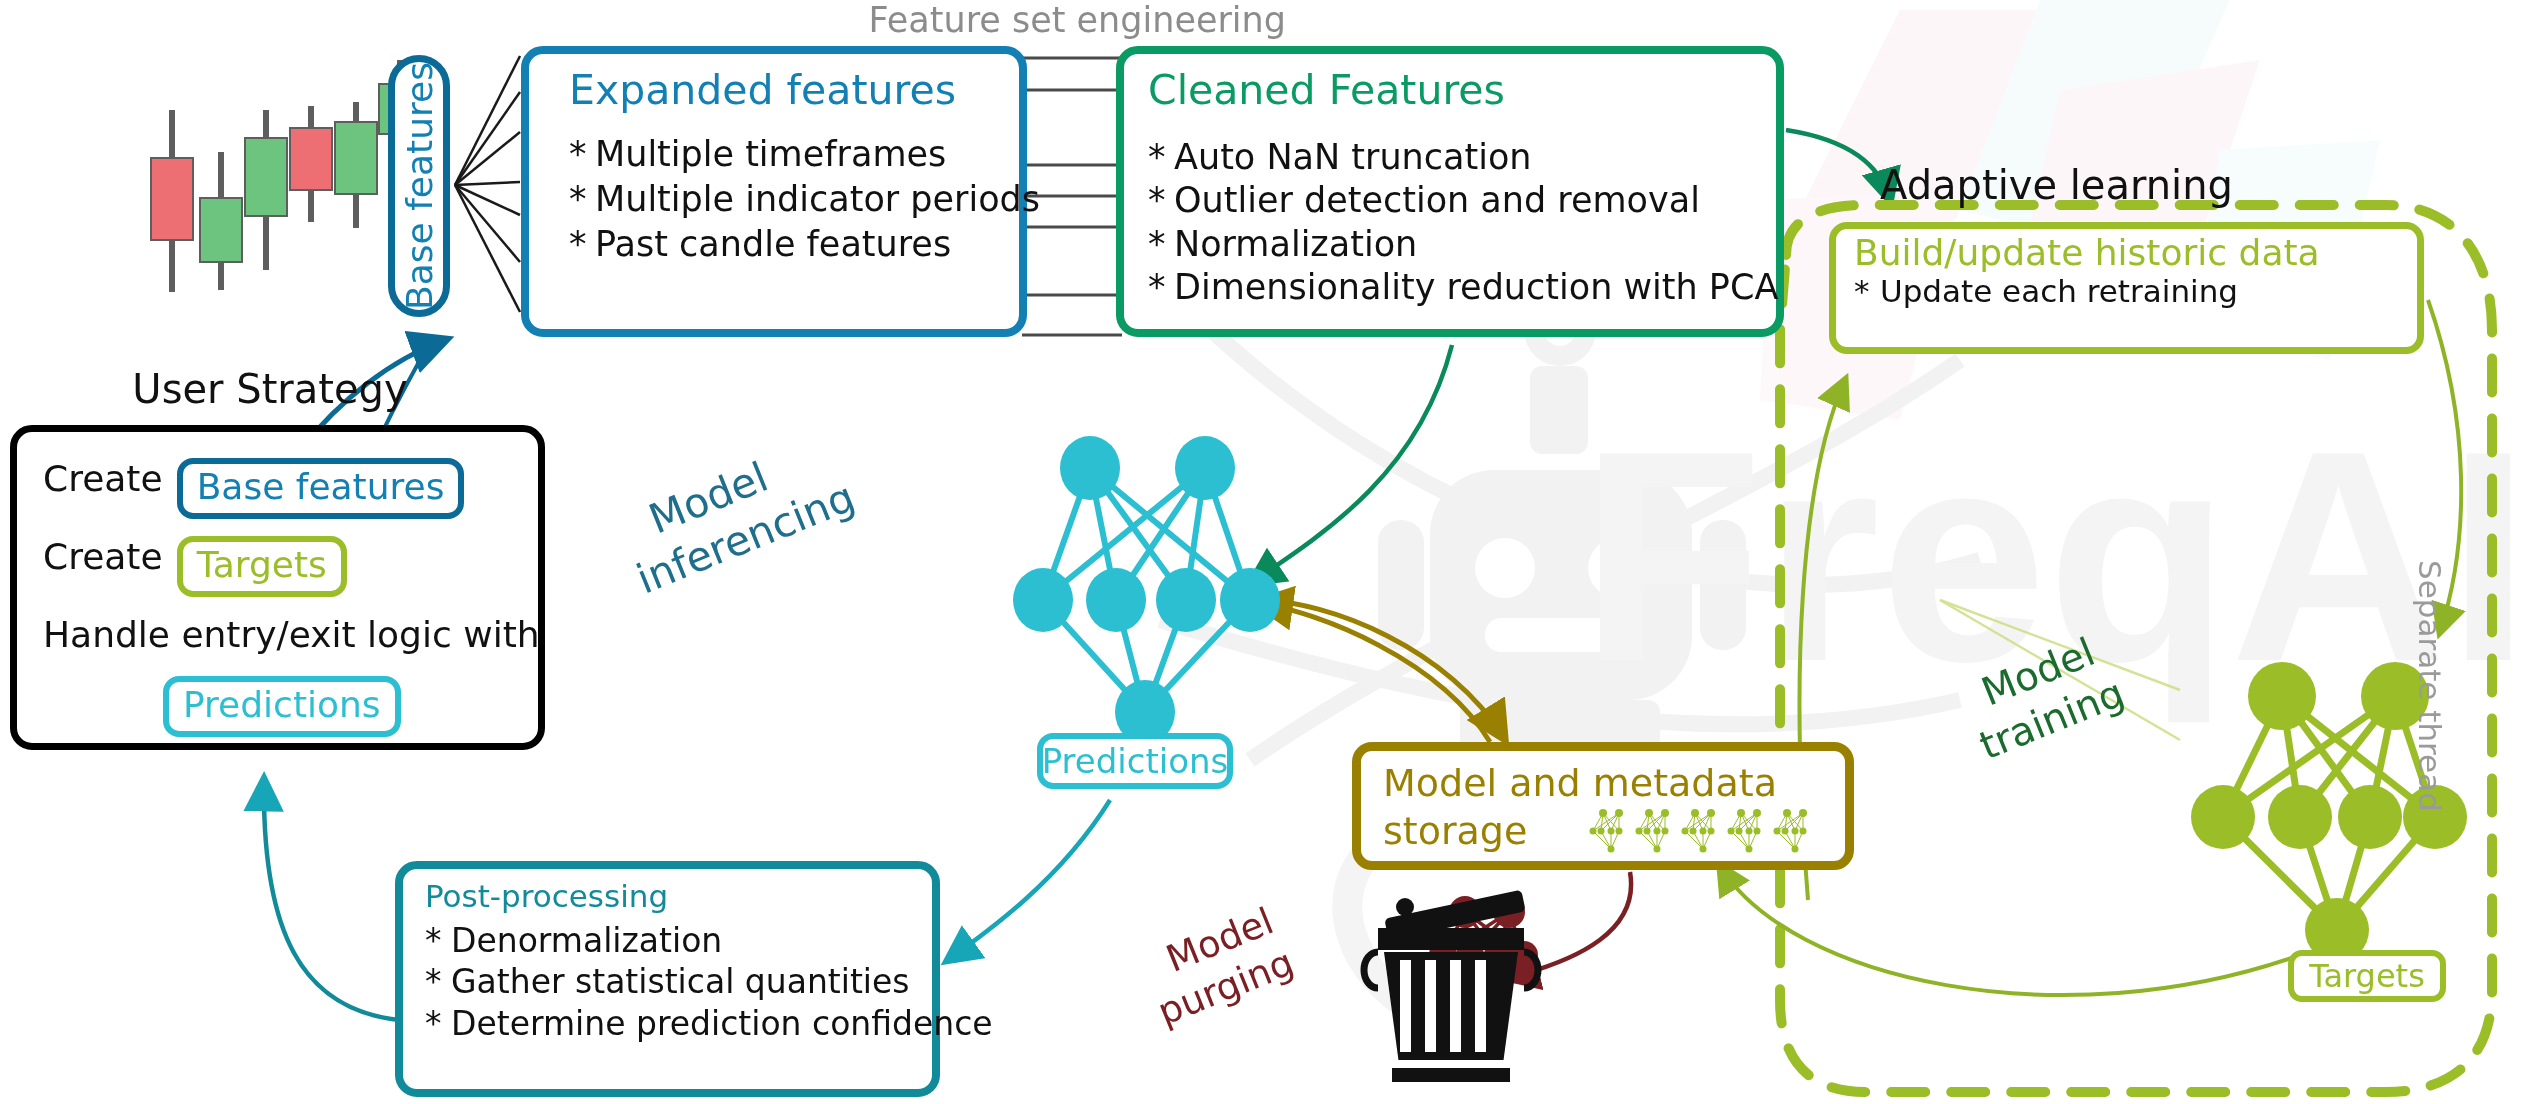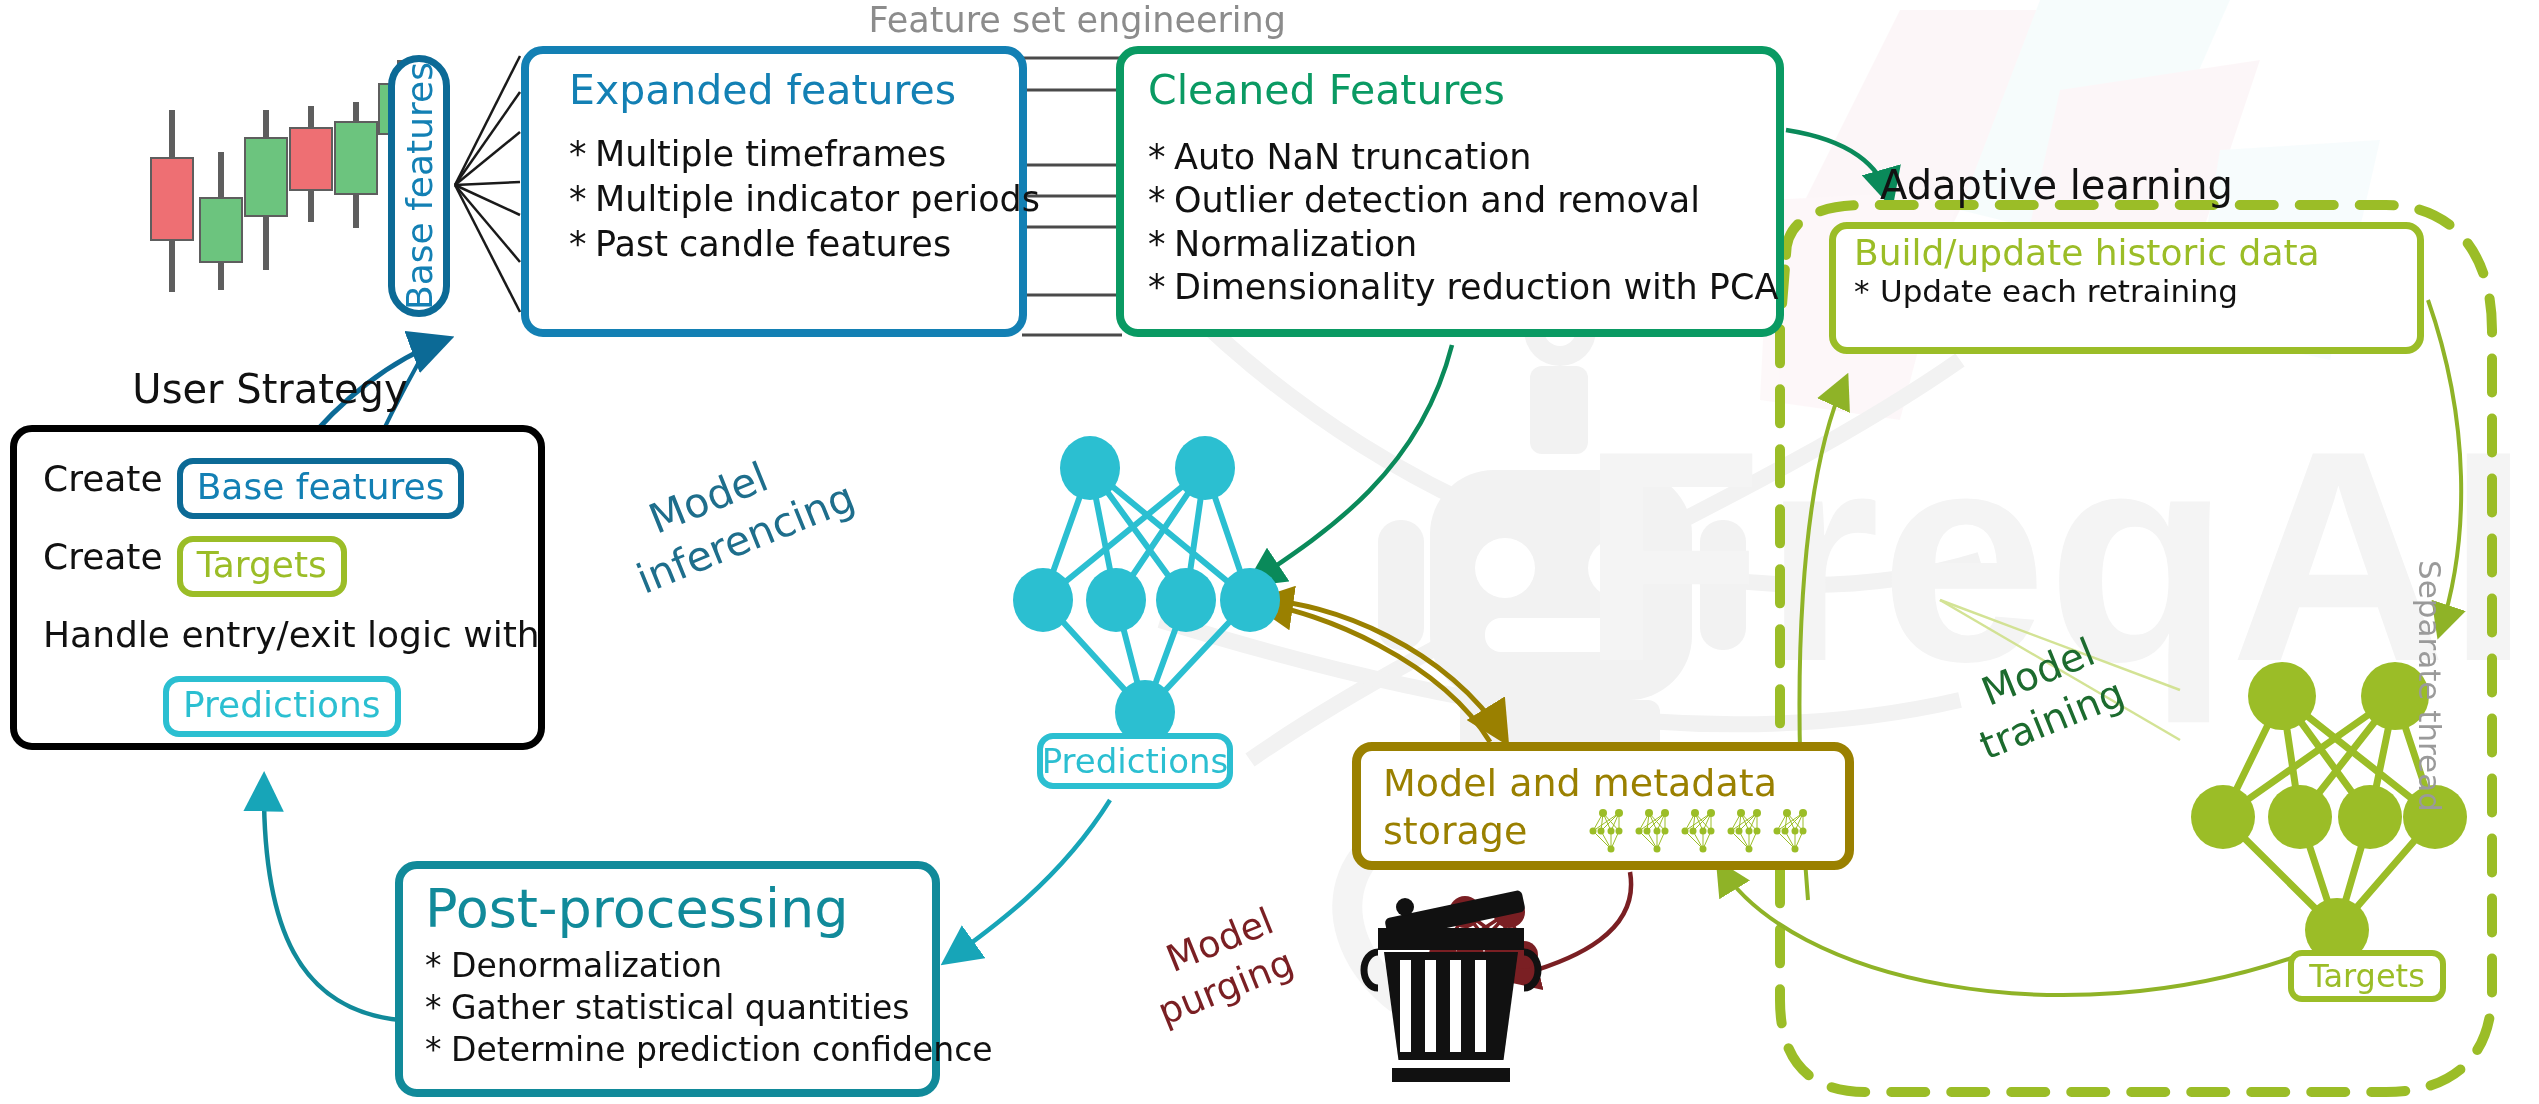--- a/index.html
+++ b/index.html
@@ -41,21 +41,21 @@
   #us-row-2{left:26px;top:104px;}
   #us-row-3{left:26px;top:182px;}
   #us-row-4{left:146px;top:244px;}
   .tag{display:inline-block;border-radius:16px;padding:2px 14px 5px 14px;line-height:1.18;}
   .tag-basefeat{border:6px solid #0C6A96;color:#1380B4;font-size:36px;}
   .tag-targets{border:6px solid #9BBD27;color:#9BBD27;font-size:36px;}
   .tag-predictions{border:6px solid #2BBFD1;color:#2BBFD1;font-size:36px;}
 
   
   #post-processing{left:395px;top:861px;width:545px;height:236px;border-width:8px;border-color:#118A9A;padding:10px 16px 0 22px;}
-  #post-processing .title{color:#118A9A;font-size:54px;}
+  #post-processing .title{color:#118A9A;font-size:31px;}
   #post-processing li{font-size:33px;line-height:1.26;}
 
   
   #predictions-pill{position:absolute;left:1037px;top:733px;width:196px;height:56px;border:6px solid #2BBFD1;border-radius:16px;background:#fff;display:flex;align-items:center;justify-content:center;color:#2BBFD1;font-size:34px;}
 
   
   #model-storage{left:1352px;top:742px;width:502px;height:128px;border-width:9px;border-color:#9A8000;border-radius:20px;padding:0;}
   #model-storage .ms-line1{position:absolute;left:22px;top:10px;color:#9A8000;font-size:38px;white-space:nowrap;}
   #model-storage .ms-line2{position:absolute;left:22px;top:58px;color:#9A8000;font-size:38px;white-space:nowrap;}
   #model-storage .ms-nets{position:absolute;left:228px;top:54px;}

